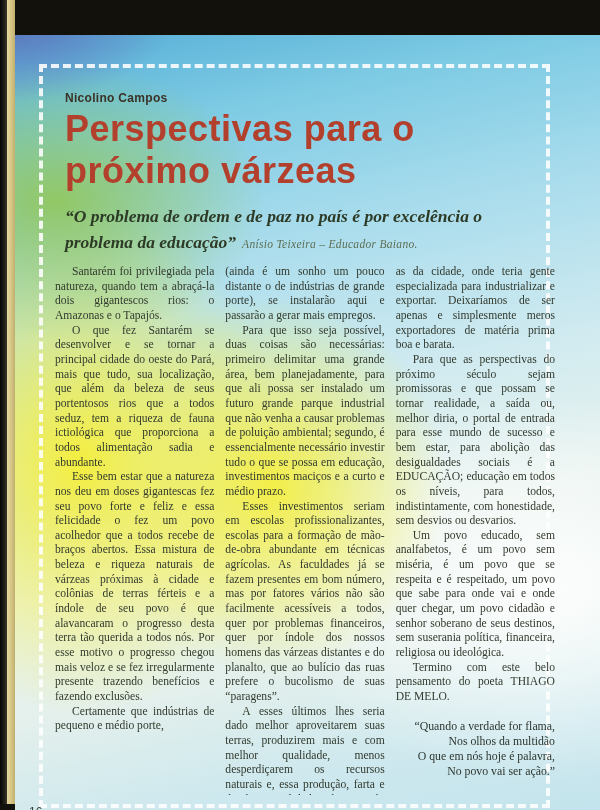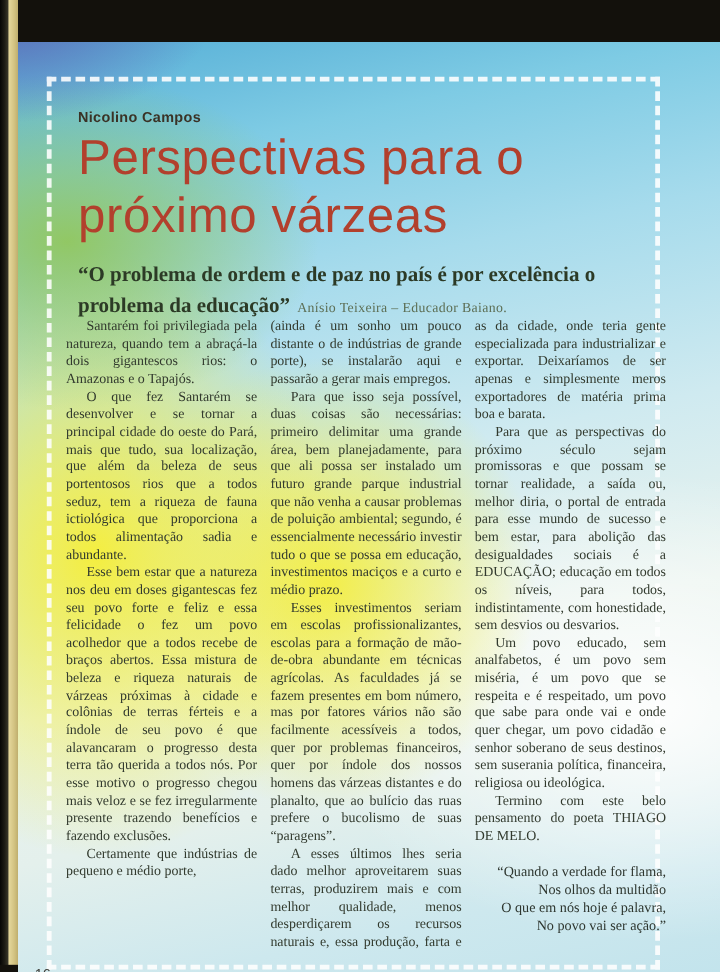--- a/index.html
+++ b/index.html
@@ -31,27 +31,27 @@
     position:absolute; left:24px; top:29px; width:511px; height:744px;
     box-sizing:border-box;
     border:4px dashed rgba(255,255,255,0.88);
   }
   .header { position:absolute; left:50px; top:56px; width:486px; }
   .author {
     font-family:"Liberation Sans", sans-serif; font-weight:bold;
     font-size:12px; color:#3a3226; letter-spacing:0.3px;
   }
   .title {
-    font-family:"Liberation Sans", sans-serif; font-weight:normal;
-    font-size:41px; line-height:1.17; color:#b2402d; letter-spacing:0.5px;
+    font-family:"Liberation Sans", sans-serif; font-weight:bold;
+    font-size:36px; line-height:1.17; color:#b2402d; letter-spacing:0.5px;
     margin-top:3px;
   }
   .quote {
     margin-top:11px; width:470px;
-    font-weight:600; font-size:17.5px; line-height:1.5;
+    font-style:italic; font-weight:600; font-size:17.5px; line-height:1.5;
     color:#2c3a26;
   }
   .quote-attr {
     font-size:11.5px; font-weight:400; color:#5c6e54; margin-left:6px;
     letter-spacing:0.3px;
     text-align:right;
   }
   .columns {
     position:absolute; left:40px; top:230px; width:500px; height:530px;
     display:flex; gap:11px; overflow:hidden;

